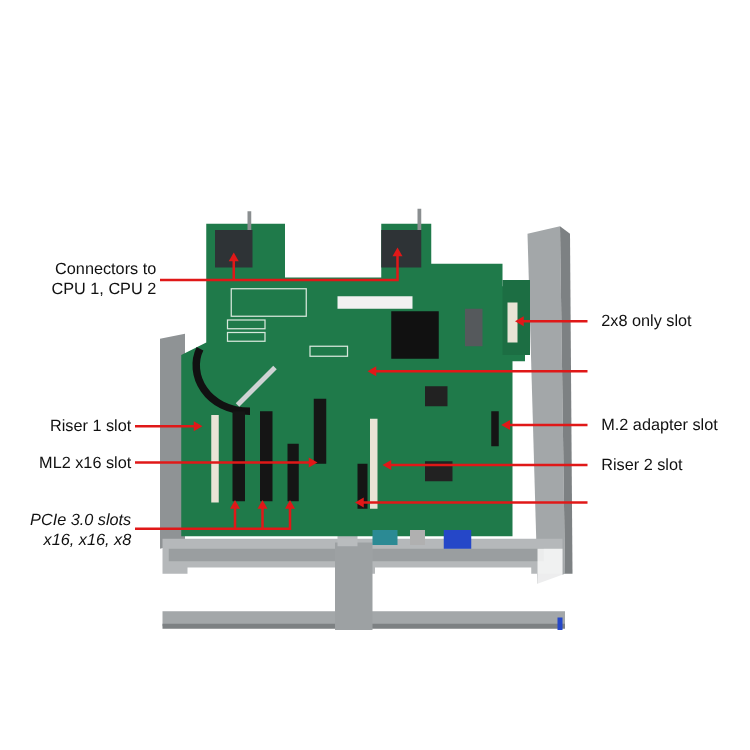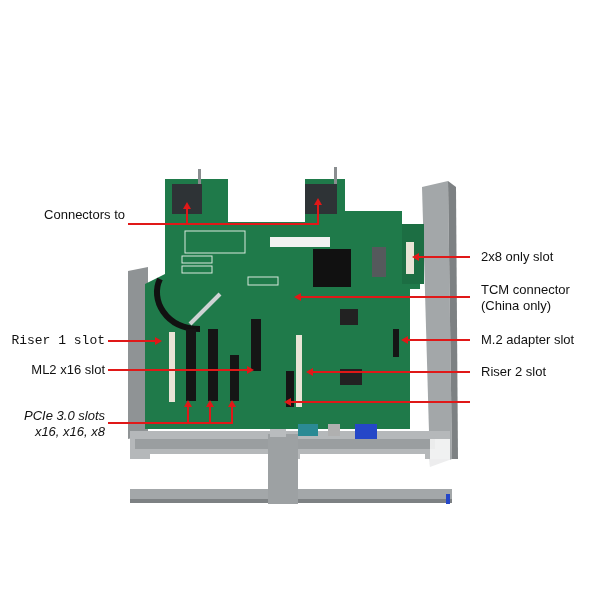--- a/index.html
+++ b/index.html
@@ -116,39 +116,36 @@
       <polygon points="412,218 419,214 419,222"></polygon>
       <polygon points="294,258 301,254 301,262"></polygon>
       <polygon points="401,301 408,297 408,305"></polygon>
       <polygon points="306,333 313,329 313,337"></polygon>
       <polygon points="284,363 291,359 291,367"></polygon>
     </g>
   </svg>
 
   <div class="label right-align" style="left:20px; top:168px; width:105px;">
     <div>Connectors to</div>
+    <div>CPU 1, CPU 2</div>
   </div>
-  <div class="label right-align" style="left:10px; top:294px; width:95px;font-family:Liberation Mono, monospace;">
+  <div class="label right-align" style="left:10px; top:294px; width:95px;">
     <div>Riser 1 slot</div>
   </div>
   <div class="label right-align" style="left:10px; top:323px; width:95px;">
     <div>ML2 x16 slot</div>
   </div>
   <div class="label right-align" style="left:0px; top:369px; width:105px;font-style:italic;">
     <div>PCIe 3.0 slots</div>
     <div>x16, x16, x8</div>
   </div>
 
   <div class="label" style="left:481px; top:210px;">
     <div>2x8 only slot</div>
   </div>
-  <div class="label" style="left:481px; top:243px;">
-    <div>TCM connector</div>
-    <div>(China only)</div>
-  </div>
   <div class="label" style="left:481px; top:293px;text-align:right;">
     <div>M.2 adapter slot</div>
   </div>
   <div class="label" style="left:481px; top:325px;">
     <div>Riser 2 slot</div>
   </div>
 
 </div>
 
 </body></html>

